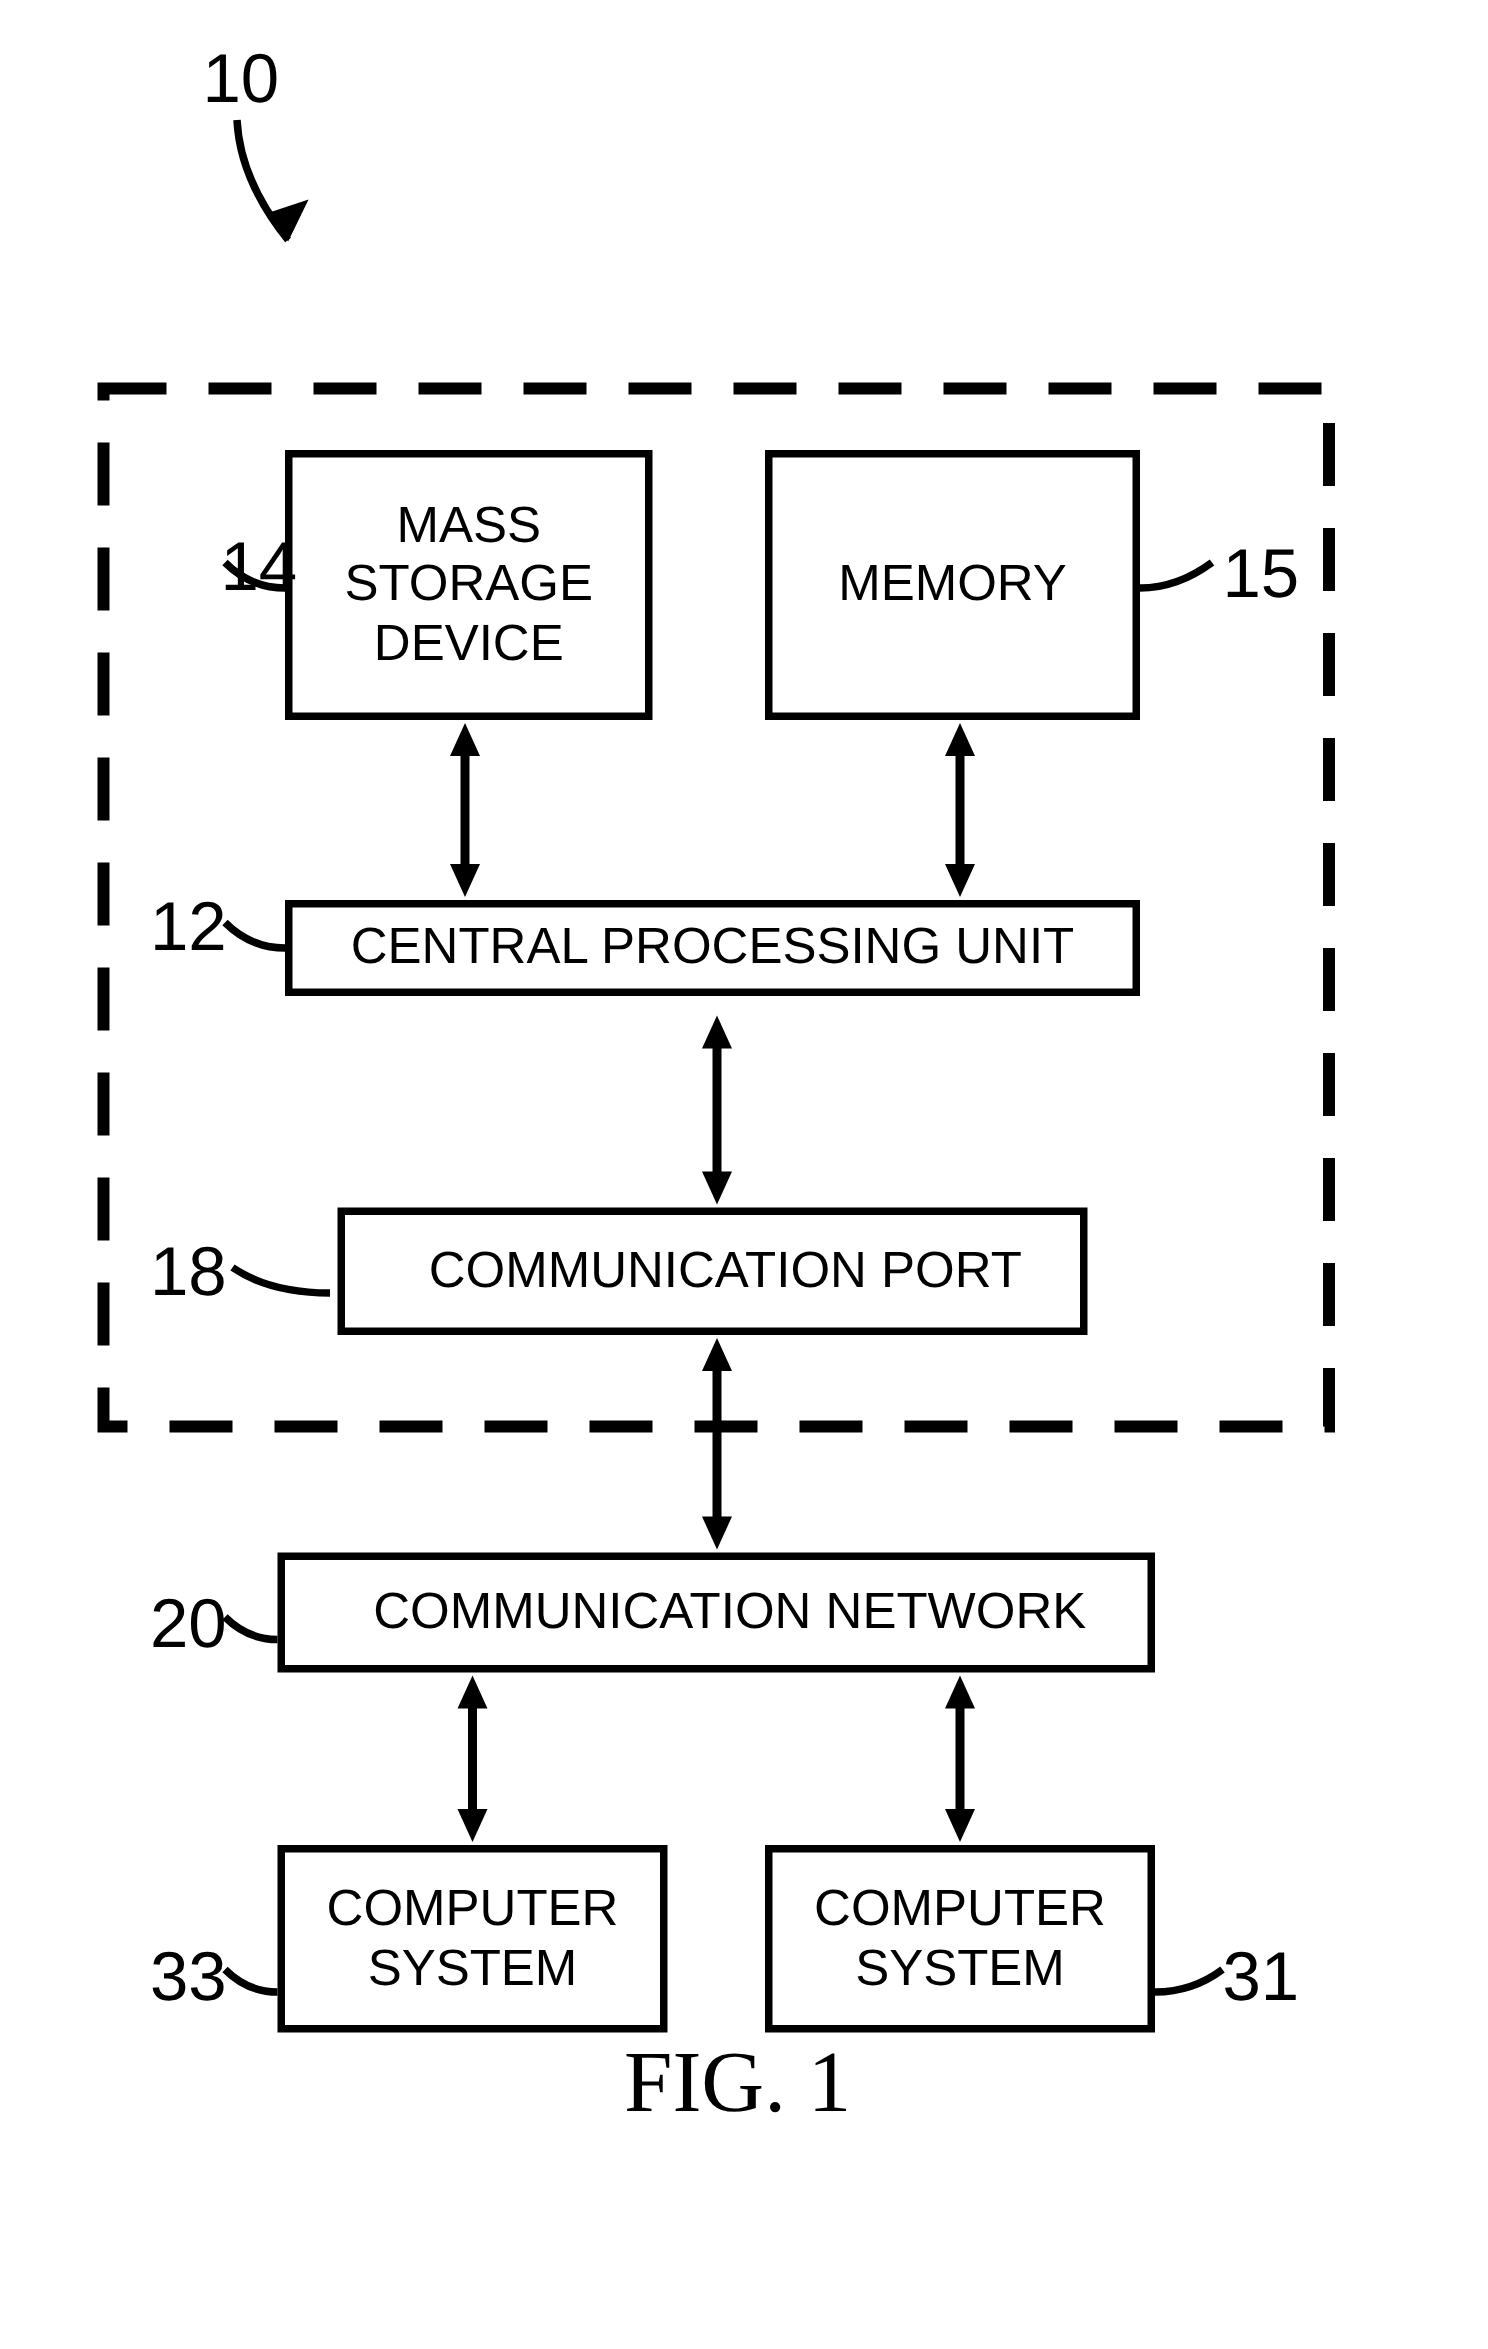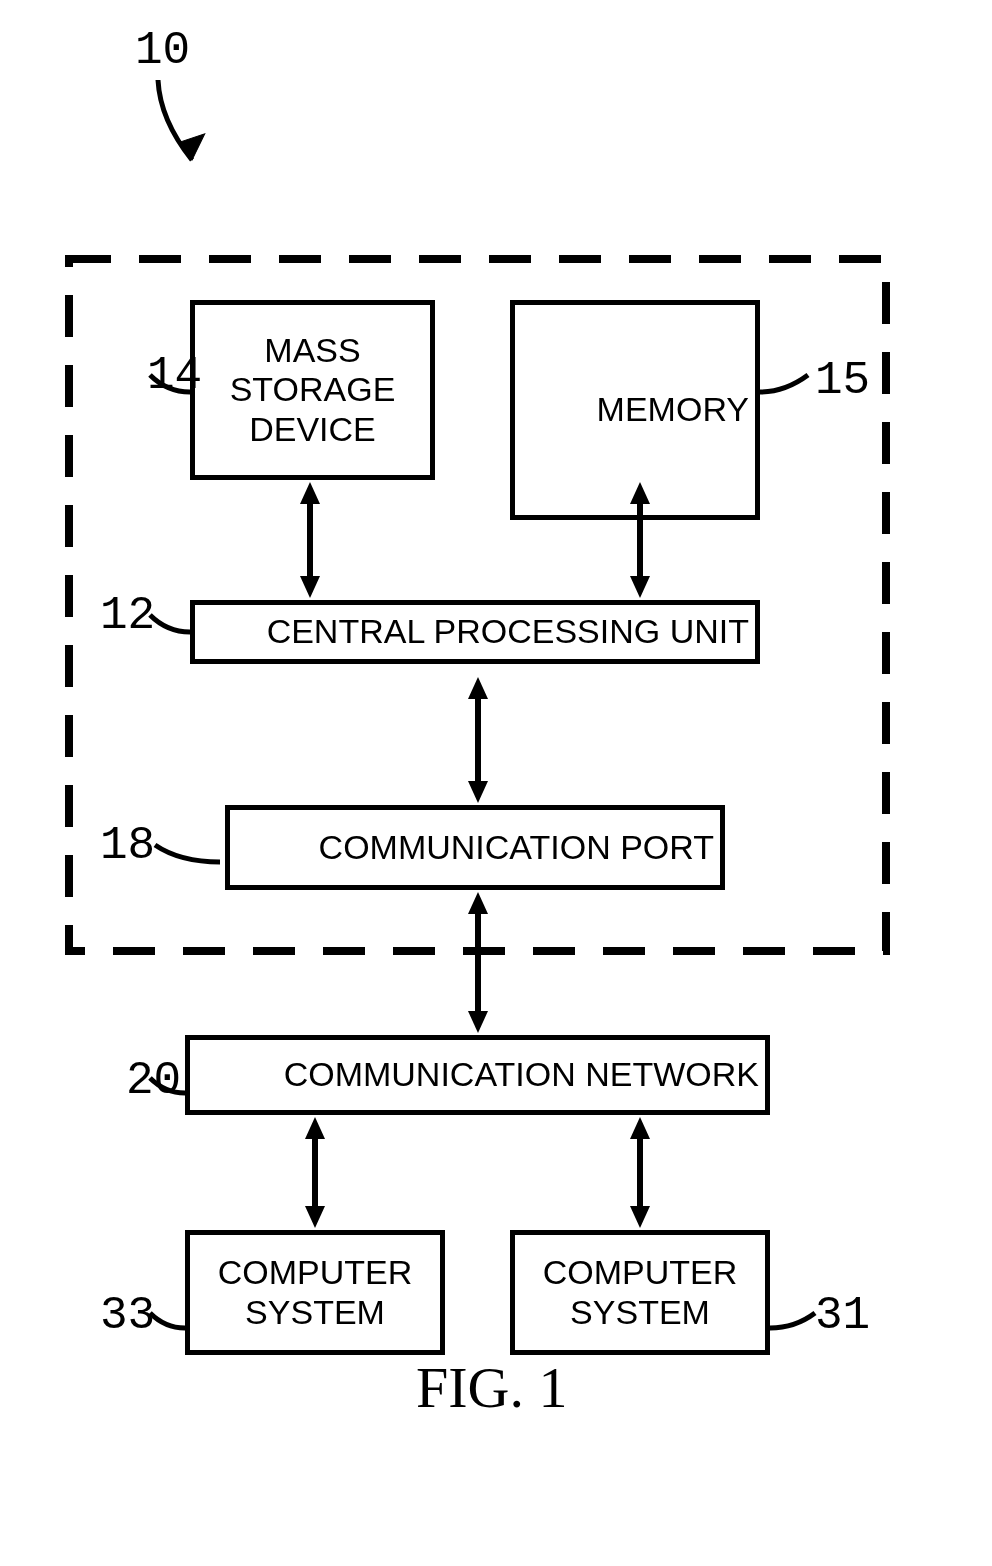--- a/index.html
+++ b/index.html
@@ -13,33 +13,32 @@
     width: 992px;
     height: 1566px;
     background: #fff;
   }
   .box {
     position: absolute;
     border: 5px solid #000;
     background: #fff;
     display: flex;
     align-items: center;
-    justify-content: flex-end;
+    justify-content: center;
     text-align: center;
     font-size: 34px;
     font-weight: 400;
     line-height: 1.15;
     box-sizing: border-box;
     padding: 4px 6px;
   }
   .ref-label {
     position: absolute;
     font-size: 46px;
     font-weight: 400;
-    font-family: Liberation Mono, monospace;
   }
   .fig-label {
     position: absolute;
     font-size: 58px;
     font-family: "Times New Roman", Times, serif;
   }
   .leader {
     position: absolute;
     stroke: #000;
     fill: none;
@@ -66,21 +65,21 @@
   </svg>
 
   <div class="box" style="left:190px; top:300px; width:245px; height:180px;">
     <span>MASS STORAGE DEVICE</span>
   </div>
   <div class="ref-label" style="left:100px; top:350px;margin-left:47px;">14</div>
   <svg class="leader" style="left:145px; top:370px;" width="50" height="30">
     <path d="M5 5 Q 22 22 45 22" stroke-width="5"></path>
   </svg>
 
-  <div class="box" style="left:510px; top:300px; width:250px; height:220px;">
+  <div class="box" style="left:510px; top:300px; width:250px; height:180px;">
     <span>MEMORY</span>
   </div>
   <div class="ref-label" style="left:815px; top:355px;">15</div>
   <svg class="leader" style="left:760px; top:370px;" width="55" height="30">
     <path d="M0 22 Q 25 22 48 5" stroke-width="5"></path>
   </svg>
 
   <div class="box" style="left:190px; top:600px; width:570px; height:64px;">
     <span>CENTRAL PROCESSING UNIT</span>
   </div>
@@ -93,21 +92,21 @@
     <span>COMMUNICATION PORT</span>
   </div>
   <div class="ref-label" style="left:100px; top:820px;">18</div>
   <svg class="leader" style="left:150px; top:840px;" width="75" height="30">
     <path d="M5 5 Q 30 22 70 22" stroke-width="5"></path>
   </svg>
 
   <div class="box" style="left:185px; top:1035px; width:585px; height:80px;padding-left:24px;">
     <span>COMMUNICATION NETWORK</span>
   </div>
-  <div class="ref-label" style="left:100px; top:1055px;margin-left:26px;">20</div>
+  <div class="ref-label" style="left:100px; top:1055px;">20</div>
   <svg class="leader" style="left:145px; top:1075px;" width="45" height="25">
     <path d="M5 3 Q 20 18 40 18" stroke-width="5"></path>
   </svg>
 
   <div class="box" style="left:185px; top:1230px; width:260px; height:125px;">
     <span>COMPUTER SYSTEM</span>
   </div>
   <div class="ref-label" style="left:100px; top:1290px;">33</div>
   <svg class="leader" style="left:145px; top:1310px;" width="45" height="25">
     <path d="M5 3 Q 20 18 40 18" stroke-width="5"></path>

